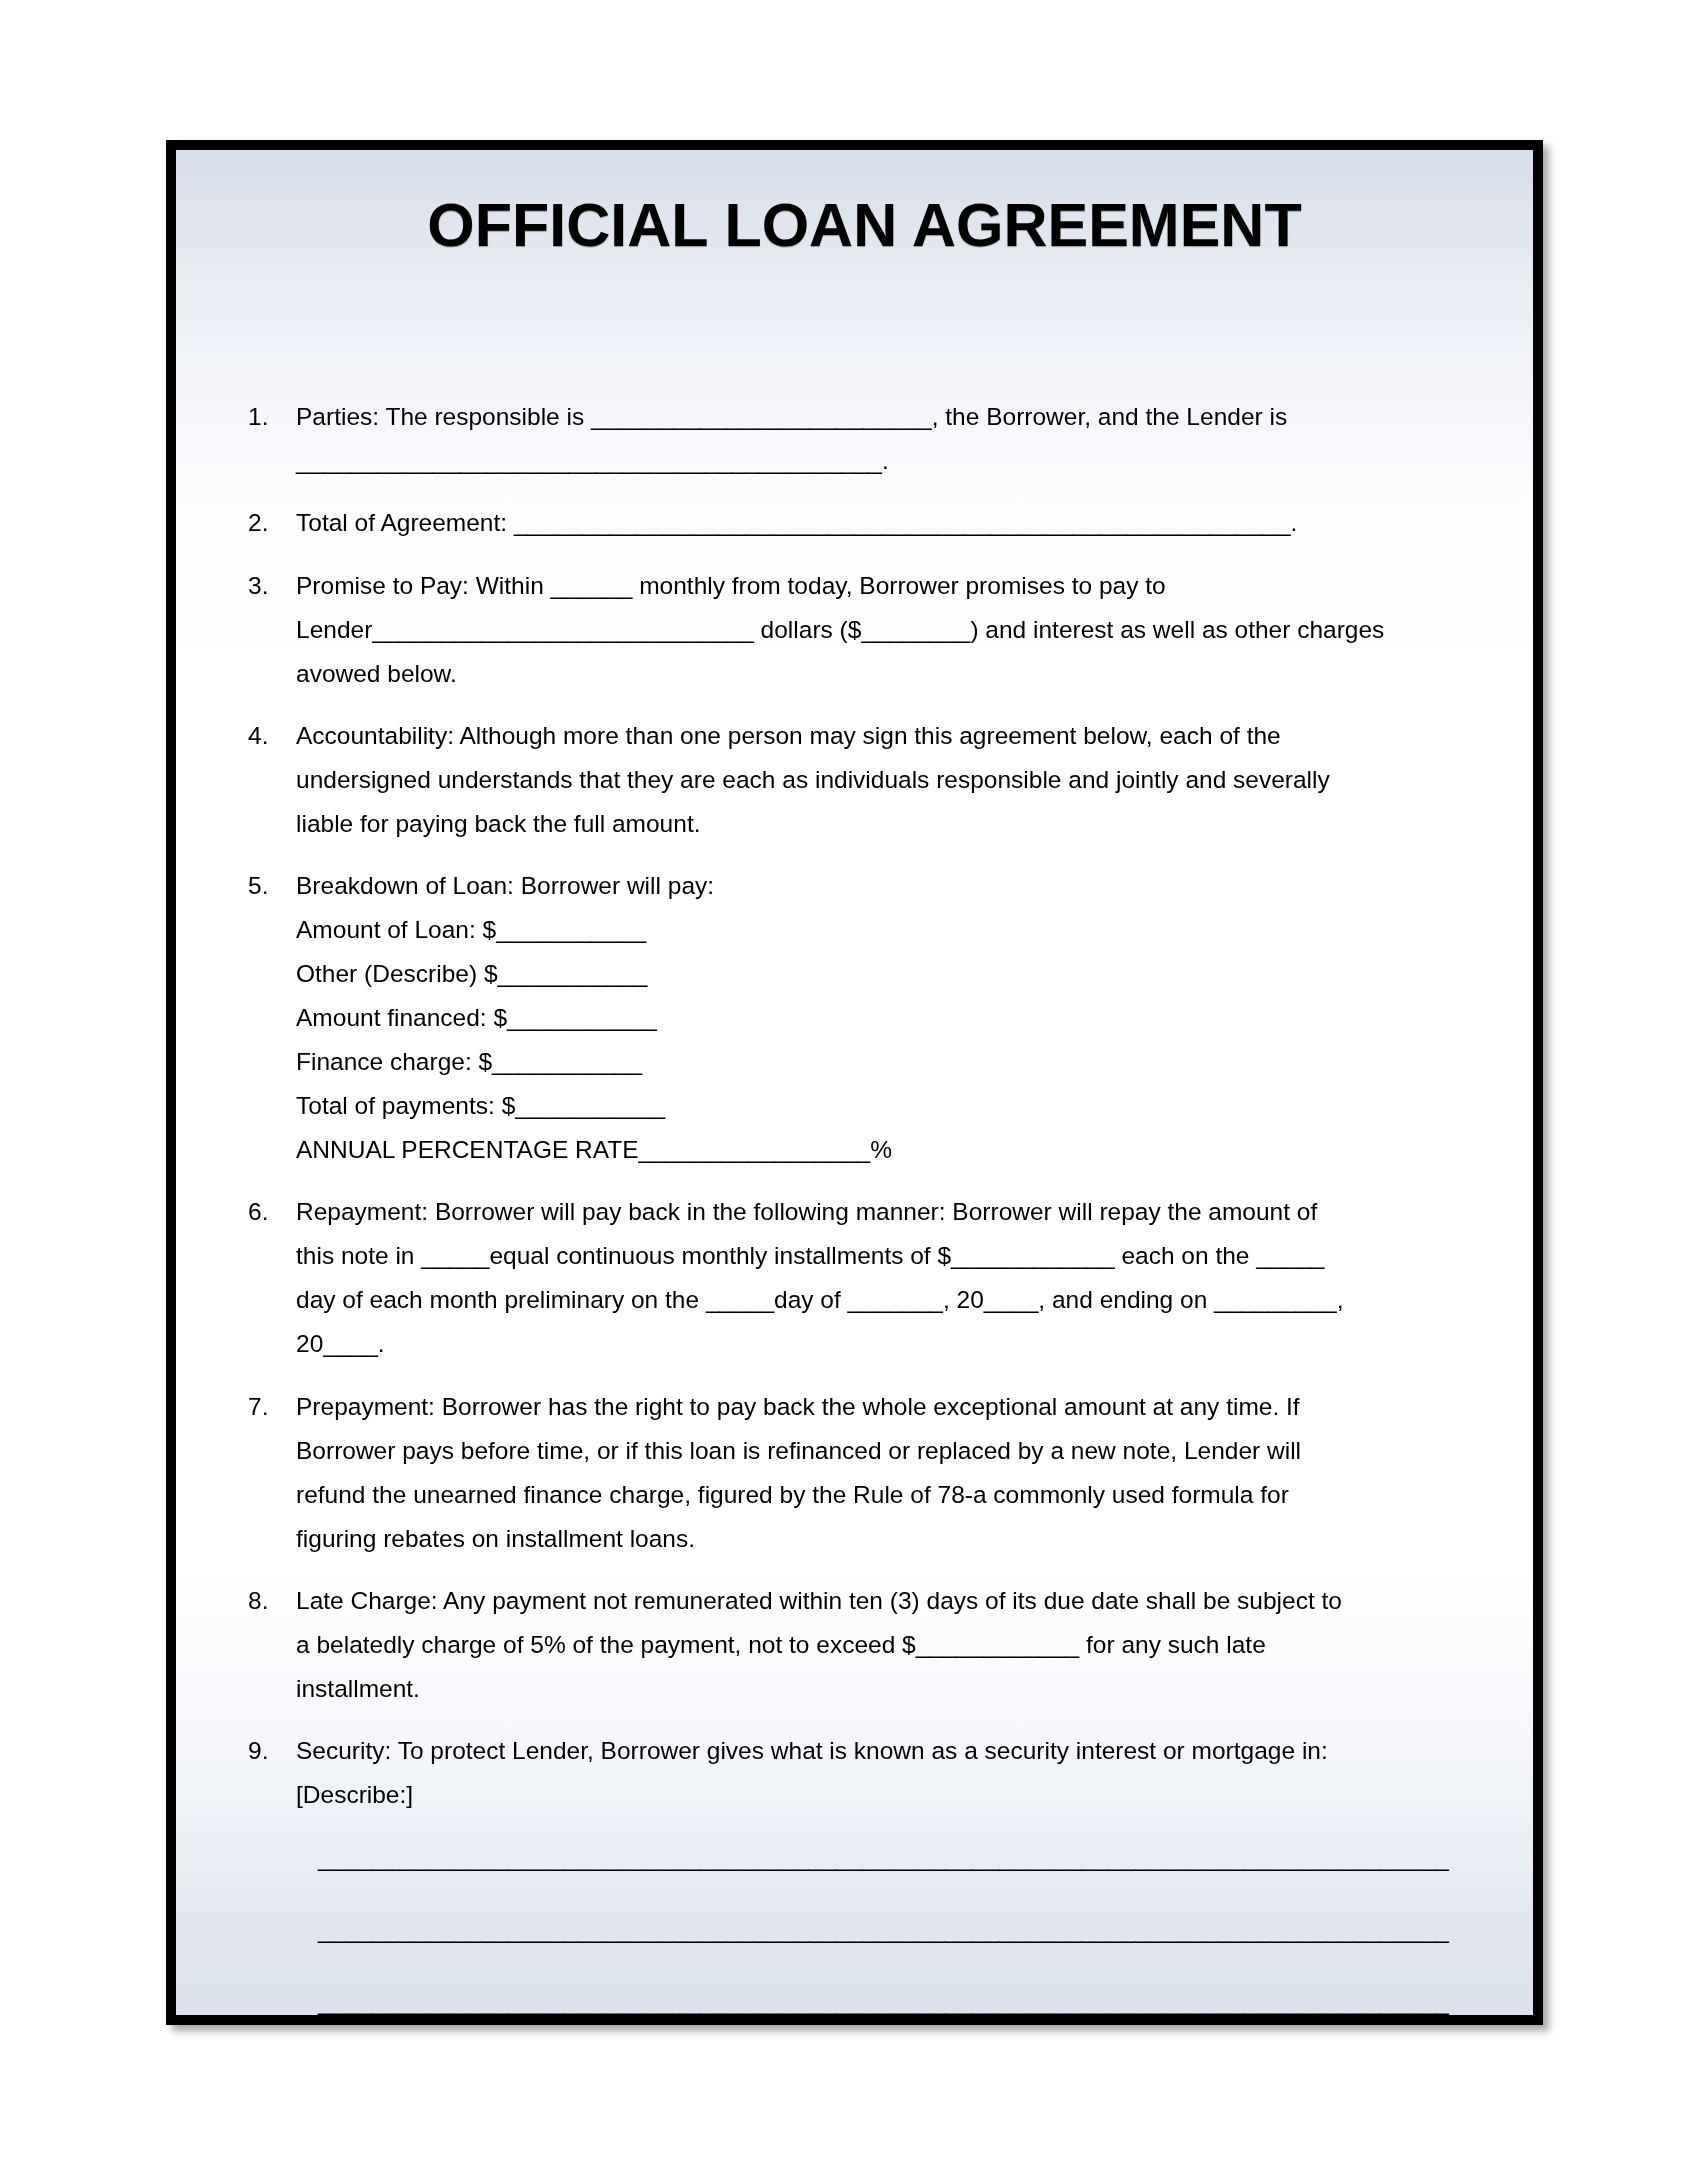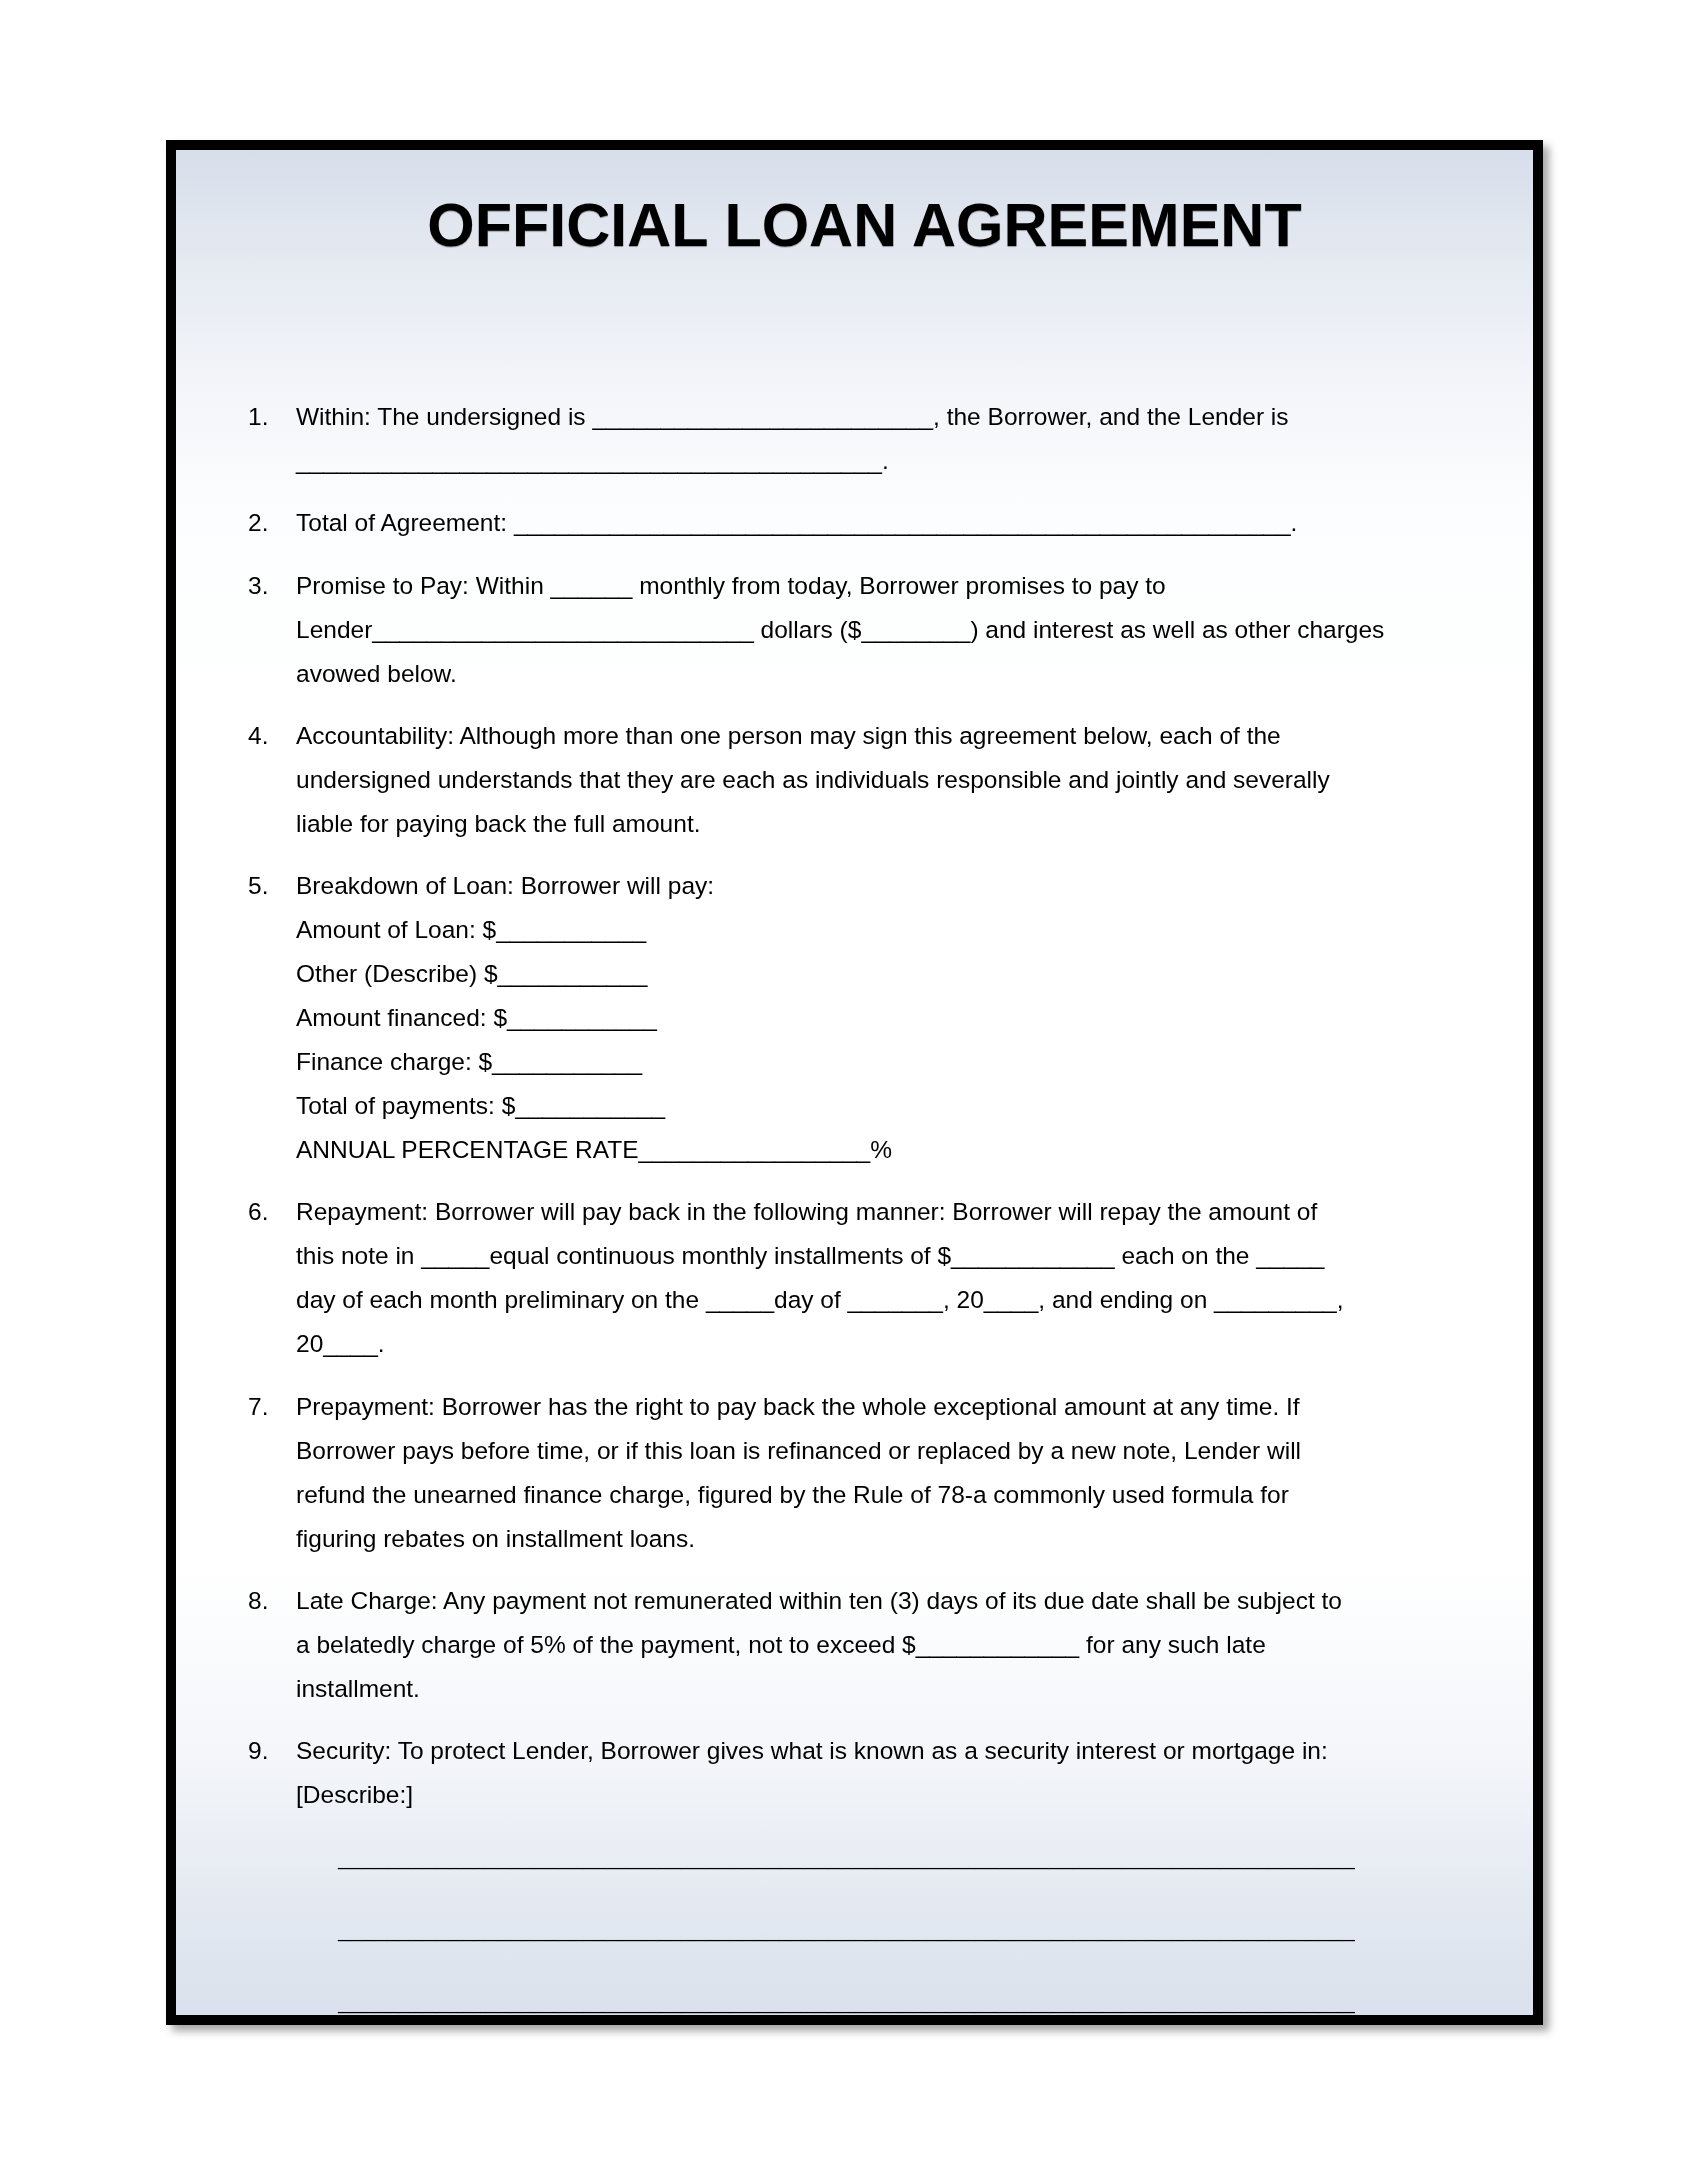--- a/index.html
+++ b/index.html
@@ -72,23 +72,22 @@
     width: 48px;
   }
 
   .item-text {
     flex: 0 1 auto;
     width: 1232px;
     white-space: pre-line;
   }
 
   .writing-lines {
-    margin-left: 90px;
+    margin-left: 70px;
     margin-top: 14px;
-    font-family: Liberation Serif, serif;
   }
 
   .writing-line {
     font-size: 24.5px;
     line-height: 44px;
     white-space: pre;
     margin-top: 28px;
   }
 
   .writing-line:first-child {
@@ -100,21 +99,21 @@
 
 <div class="canvas">
   <div class="page">
 
     <h1 class="doc-title">OFFICIAL LOAN AGREEMENT</h1>
 
     <div class="items">
 
       <div class="item">
         <span class="item-num">1.</span>
-        <span class="item-text">Within: The undersigned is _________________________, the Borrower, and the Lender is
+        <span class="item-text">Parties: The responsible is _________________________, the Borrower, and the Lender is
 ___________________________________________.</span>
       </div>
 
       <div class="item">
         <span class="item-num">2.</span>
         <span class="item-text">Total of Agreement: _________________________________________________________.</span>
       </div>
 
       <div class="item">
         <span class="item-num">3.</span>

